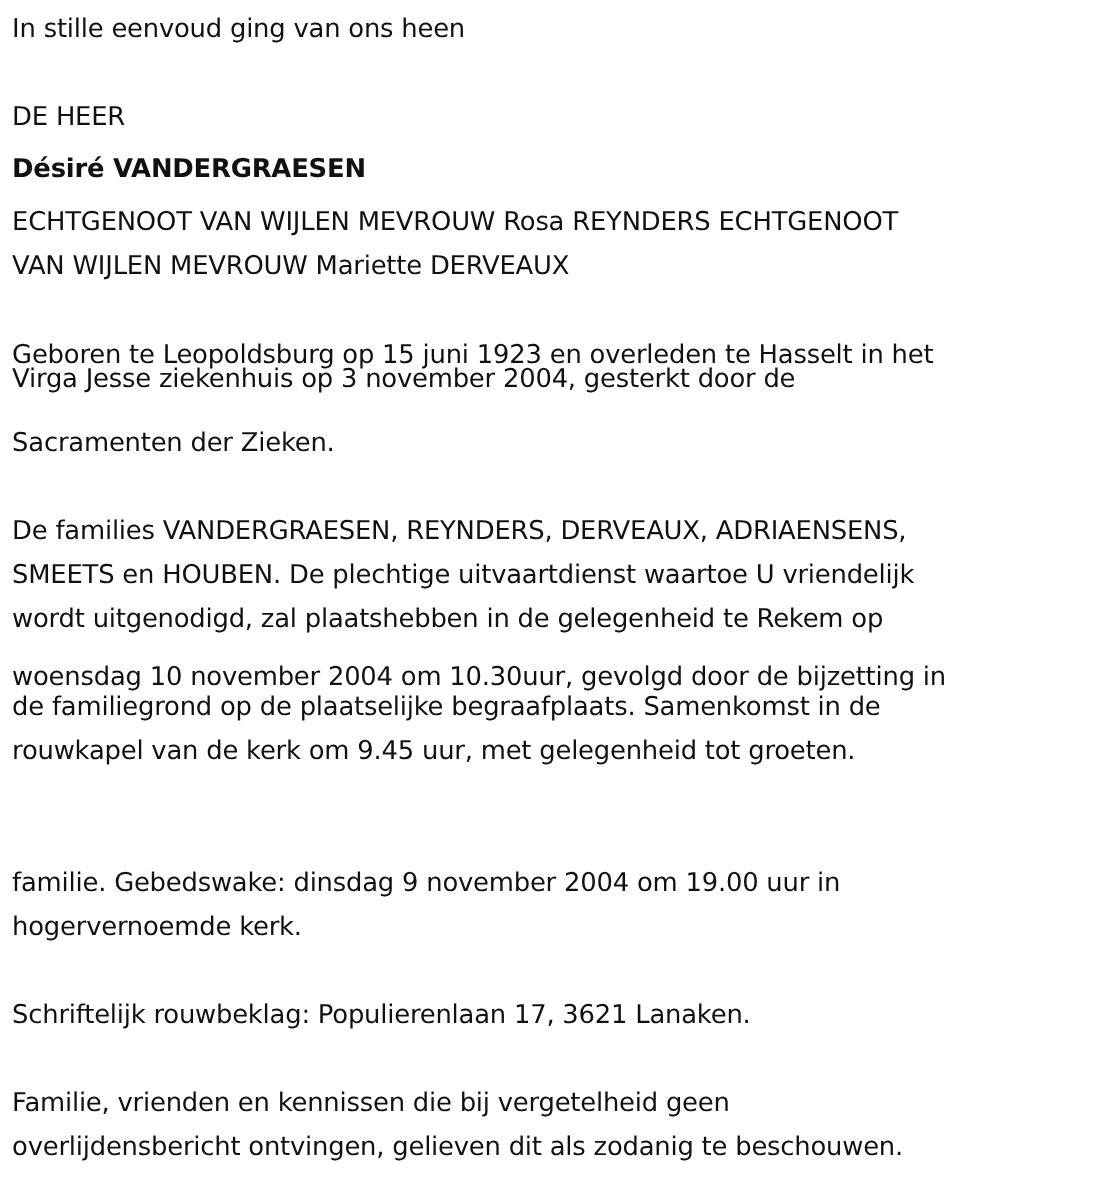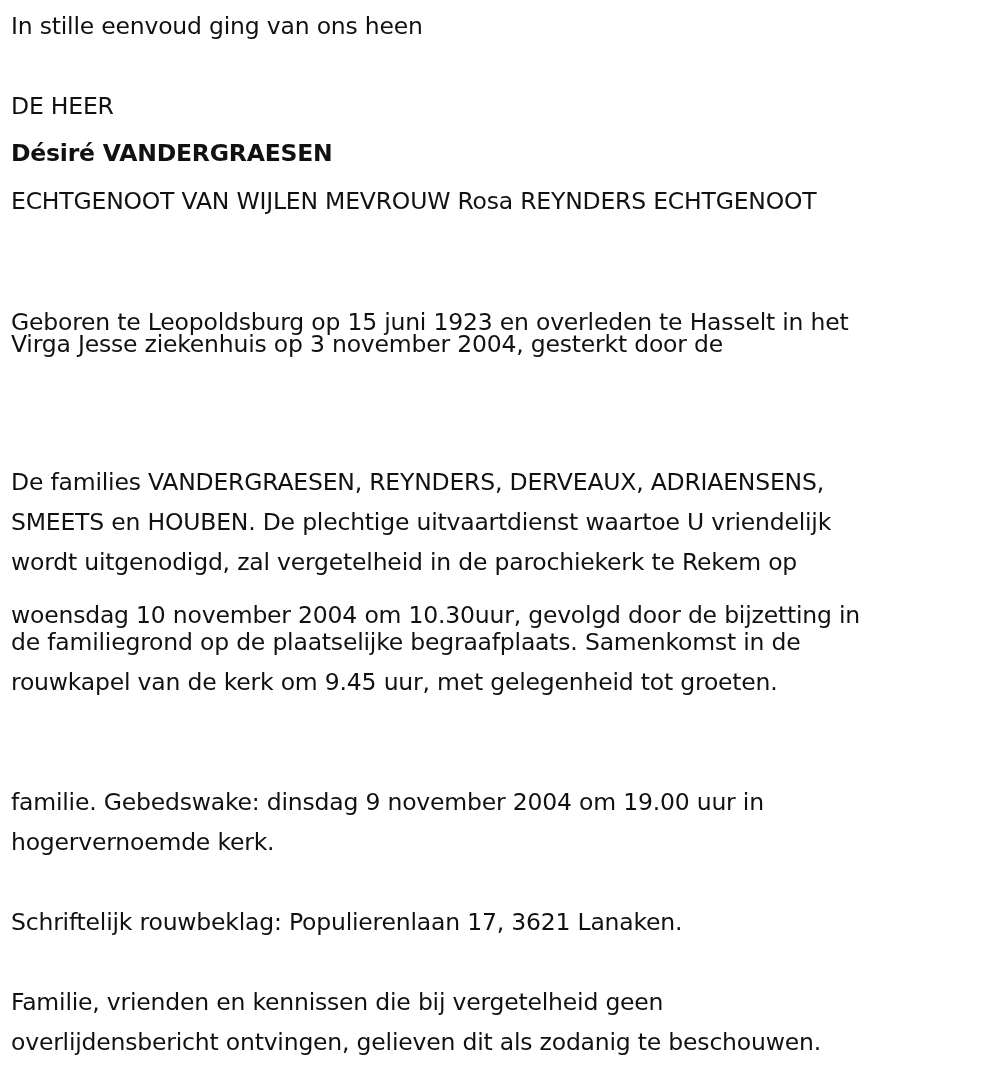--- a/index.html
+++ b/index.html
@@ -32,27 +32,29 @@
 </head>
 <body>
 
 <div class="doc">
   <div class="line" style="top:11px">In stille eenvoud ging van ons heen</div>
 
   <div class="line" style="top:91px">DE HEER</div>
   <div class="line" style="top:186px">ECHTGENOOT VAN WIJLEN MEVROUW Rosa REYNDERS ECHTGENOOT</div>
 
   <div class="line bold" style="top:138px">Désiré VANDERGRAESEN</div>
+  <div class="line" style="top:226px">VAN WIJLEN MEVROUW Mariette DERVEAUX</div>
 
   <div class="line" style="top:307px">Geboren te Leopoldsburg op 15 juni 1923 en overleden te Hasselt in het</div>
   <div class="line" style="top:329px">Virga Jesse ziekenhuis op 3 november 2004, gesterkt door de</div>
+  <div class="line" style="top:387px">Sacramenten der Zieken.</div>
 
   <div class="line" style="top:467px">De families VANDERGRAESEN, REYNDERS, DERVEAUX, ADRIAENSENS,</div>
   <div class="line" style="top:507px">SMEETS en HOUBEN. De plechtige uitvaartdienst waartoe U vriendelijk</div>
-  <div class="line" style="top:547px">wordt uitgenodigd, zal vergetelheid in de parochiekerk te Rekem op</div>
+  <div class="line" style="top:547px">wordt uitgenodigd, zal plaatshebben in de gelegenheid te Rekem op</div>
   <div class="line" style="top:600px">woensdag 10 november 2004 om 10.30uur, gevolgd door de bijzetting in</div>
   <div class="line" style="top:627px">de familiegrond op de plaatselijke begraafplaats. Samenkomst in de</div>
   <div class="line" style="top:667px">rouwkapel van de kerk om 9.45 uur, met gelegenheid tot groeten.</div>
   <div class="line" style="top:787px">familie. Gebedswake: dinsdag 9 november 2004 om 19.00 uur in</div>
   <div class="line" style="top:827px">hogervernoemde kerk.</div>
 
   <div class="line" style="top:907px">Schriftelijk rouwbeklag: Populierenlaan 17, 3621 Lanaken.</div>
 
   <div class="line" style="top:987px">Familie, vrienden en kennissen die bij vergetelheid geen</div>
   <div class="line" style="top:1027px">overlijdensbericht ontvingen, gelieven dit als zodanig te beschouwen.</div>

